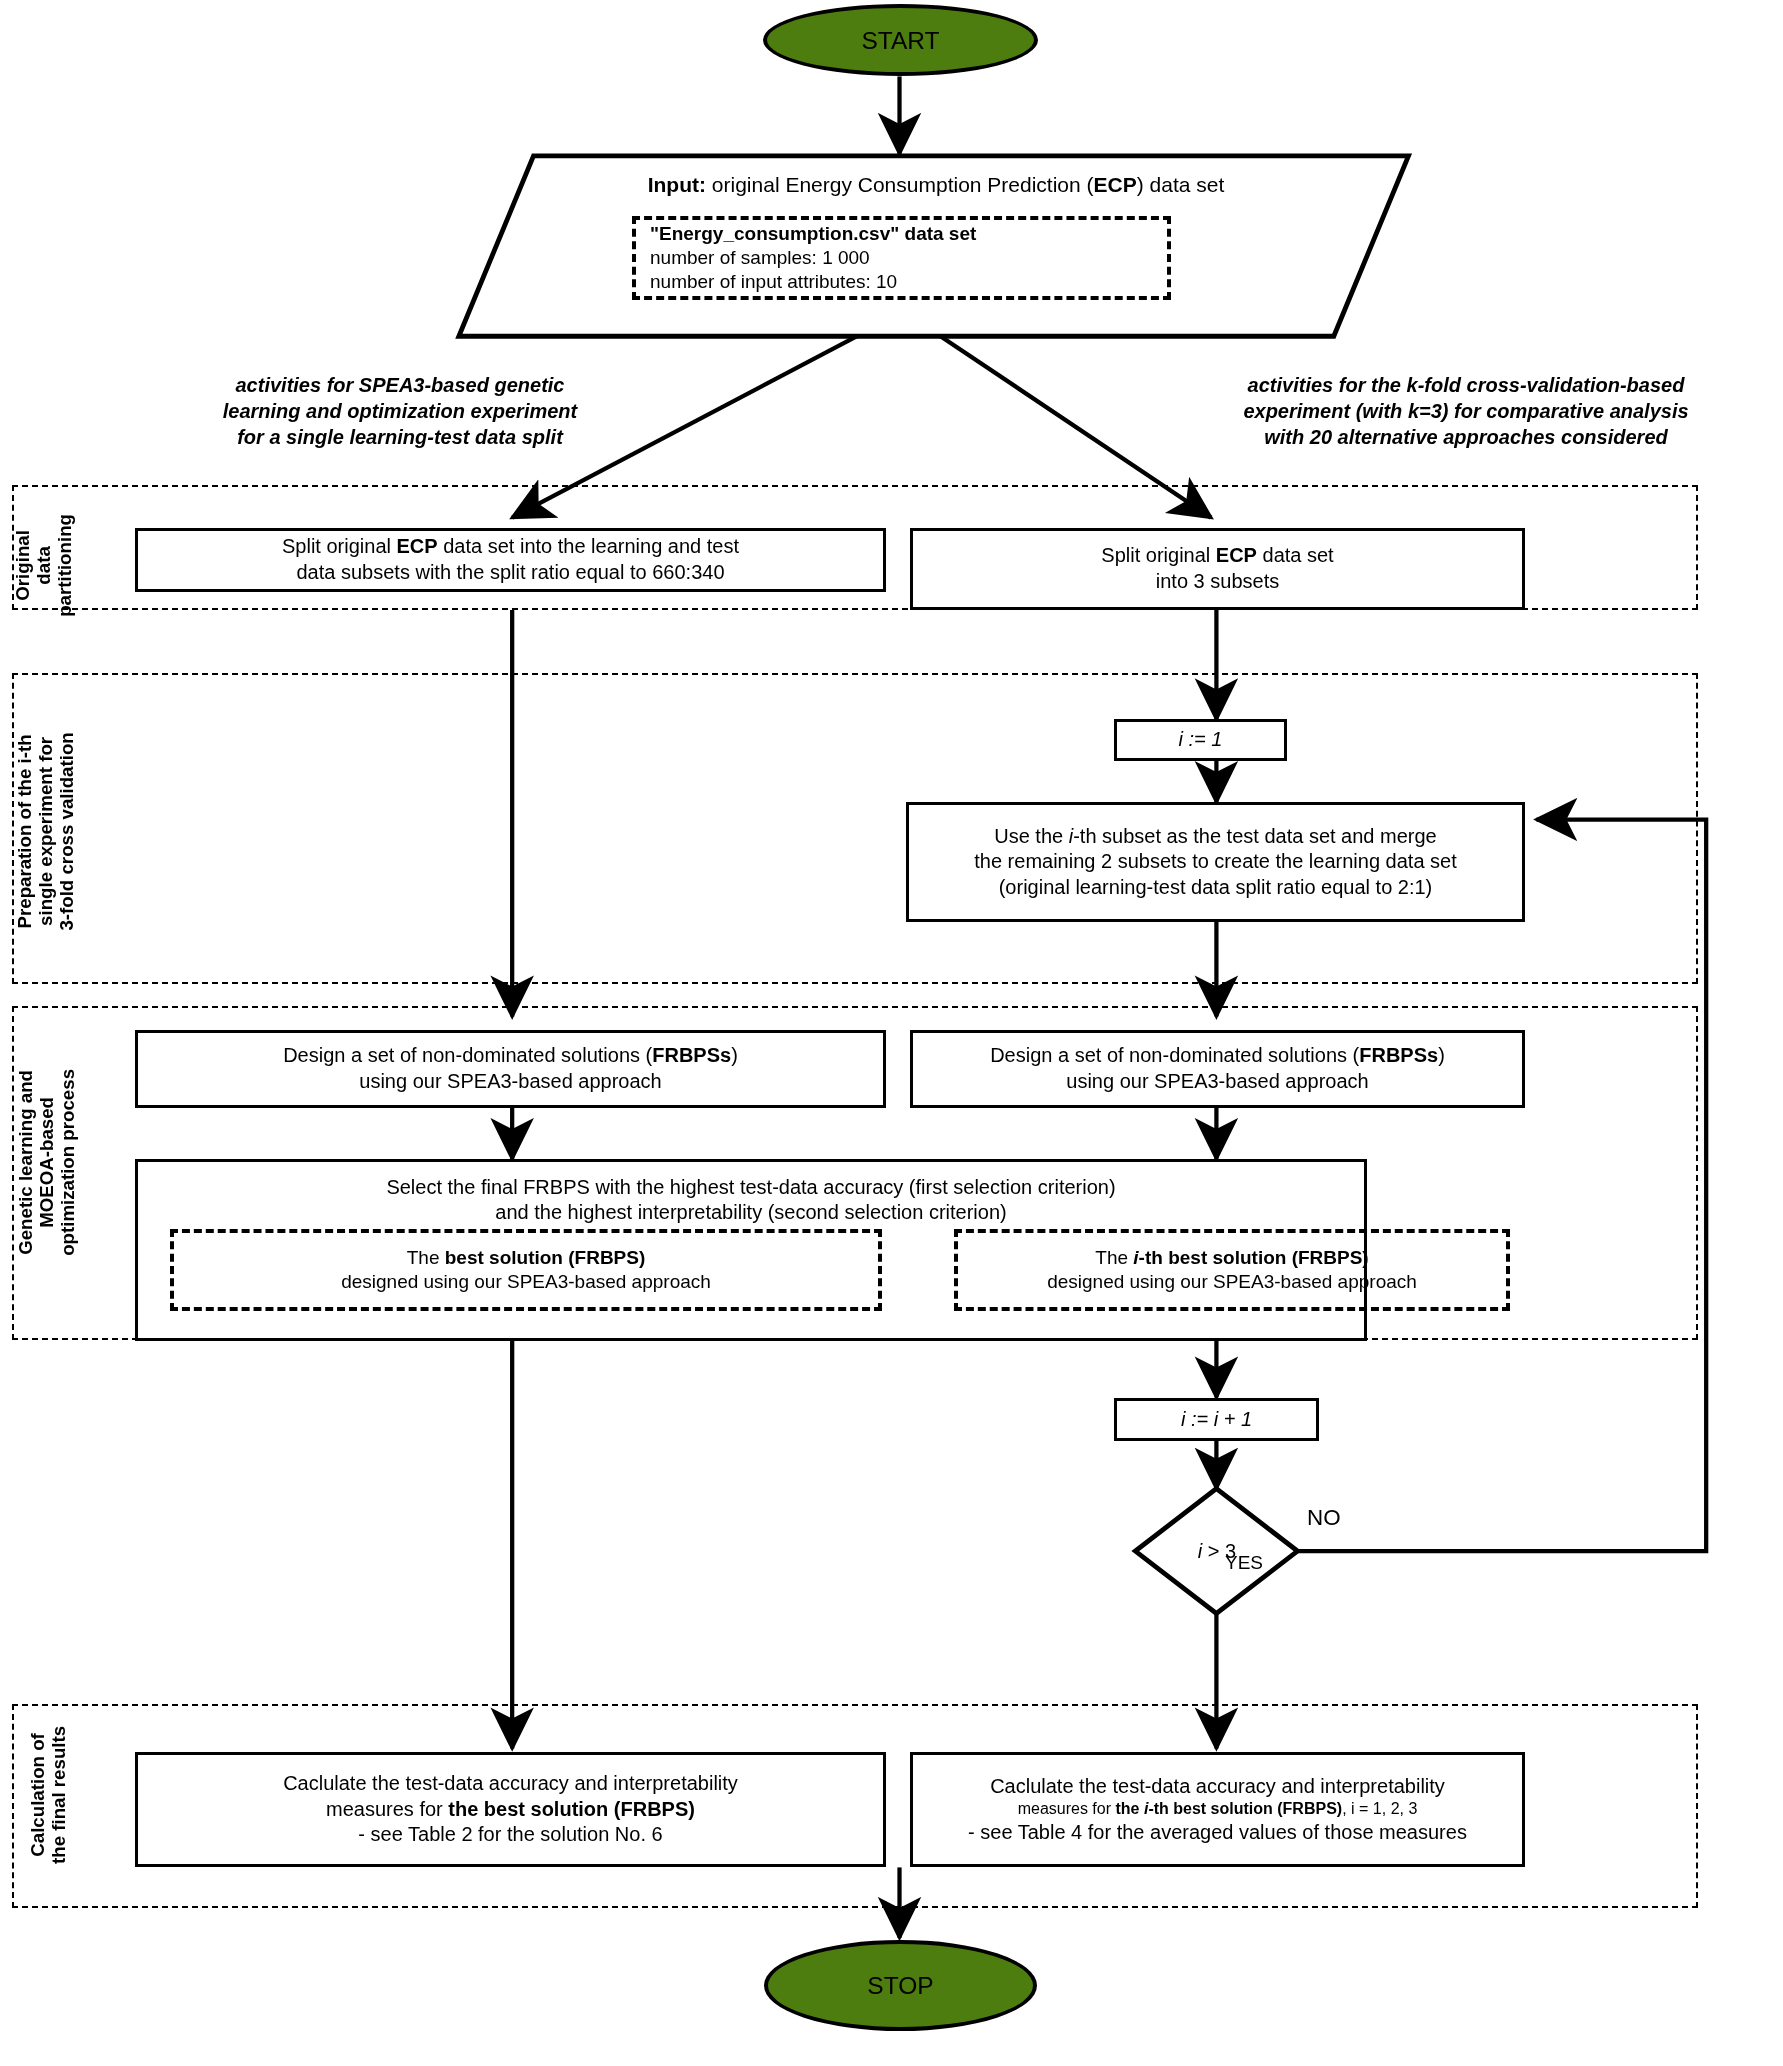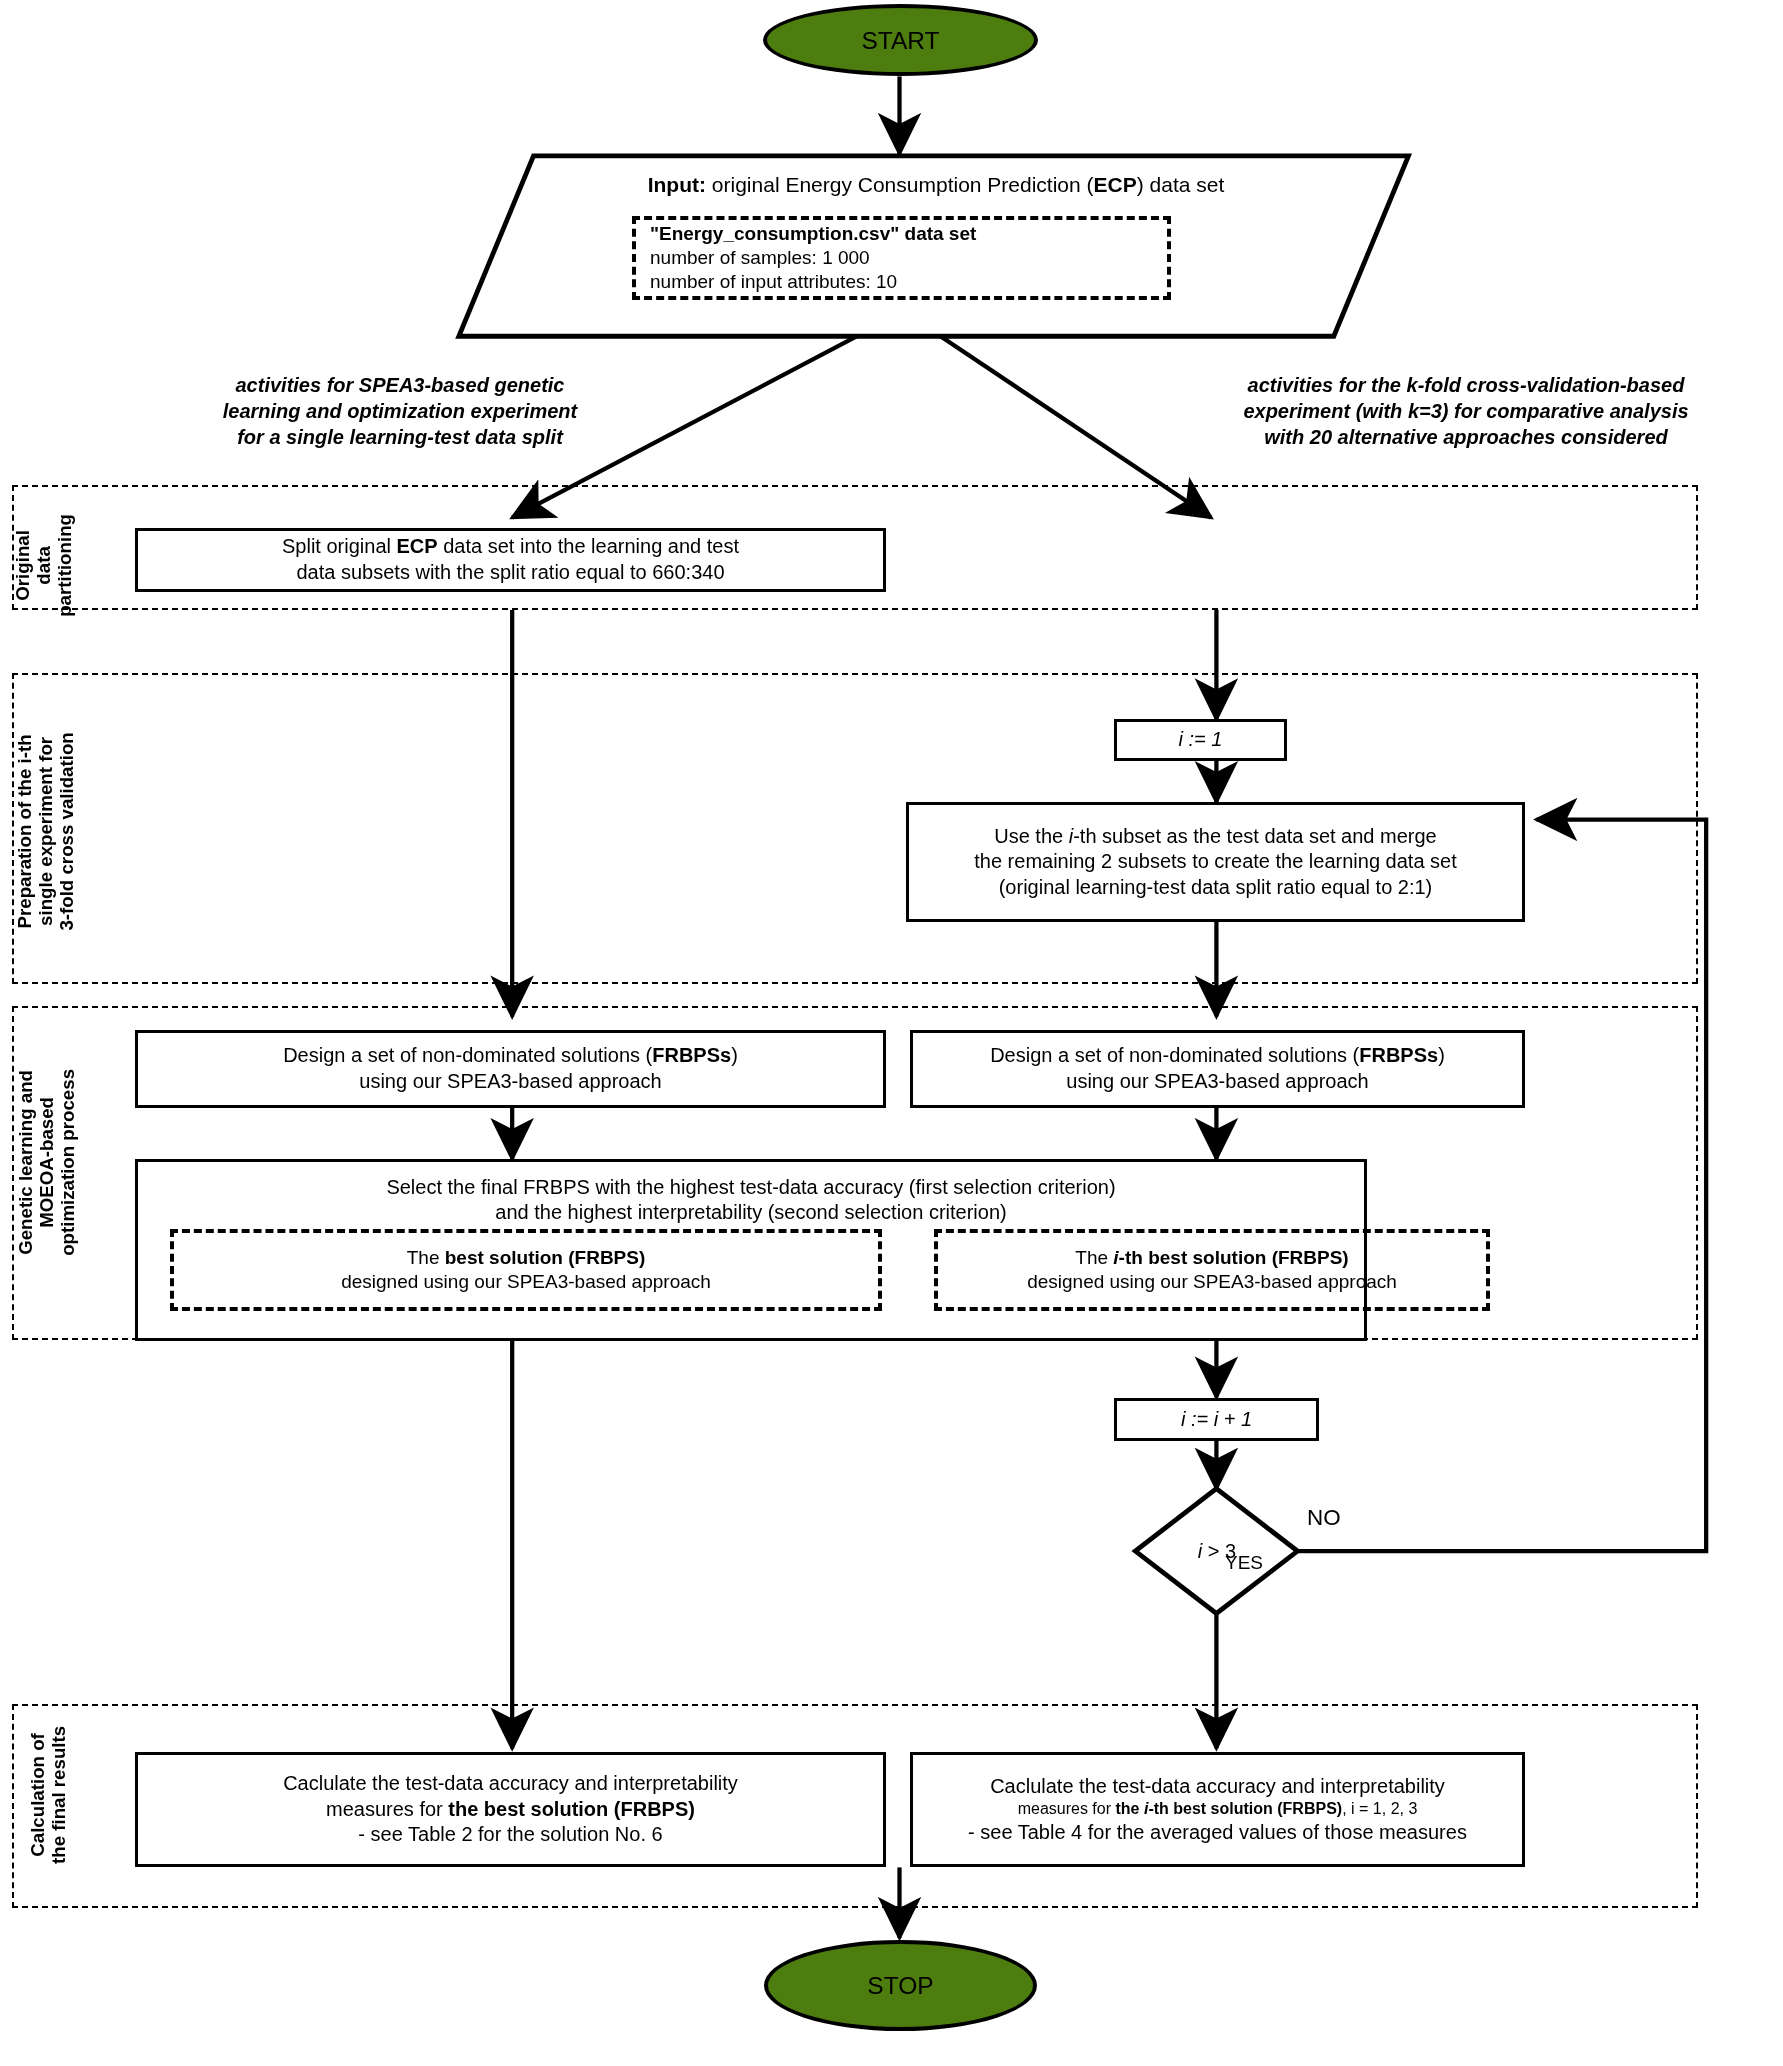--- a/index.html
+++ b/index.html
@@ -121,20 +121,26 @@
     <span>with 20 alternative approaches considered</span>
   </div>
 
   <div class="node solidbox" style="left:135px;top:528px;width:751px;height:64px;">
     <div class="tline" style="font-size:20px;">
       <span>Split original </span><span class="b">ECP</span><span> data set into the learning and test</span>
     </div>
     <div class="tline" style="font-size:20px;">data subsets with the split ratio equal to 660:340</div>
   </div>
 
+  <div class="node solidbox" style="left:910px;top:528px;width:615px;height:82px;">
+    <div class="tline" style="font-size:20px;">
+      <span>Split original </span><span class="b">ECP</span><span> data set</span>
+    </div>
+    <div class="tline" style="font-size:20px;">into 3 subsets</div>
+  </div>
 
   <div class="node solidbox" style="left:1114px;top:719px;width:173px;height:42px;">
     <div class="tline i" style="font-size:20px;">i := 1</div>
   </div>
 
   <div class="node solidbox" style="left:906px;top:802px;width:619px;height:120px;">
     <div class="tline" style="font-size:20px;">
       <span>Use the </span><span class="i">i</span><span>-th subset as the test data set and merge</span>
     </div>
     <div class="tline" style="font-size:20px;">the remaining 2 subsets to create the learning data set</div>
@@ -160,21 +166,21 @@
     <div class="tline" style="font-size:20px;">and the highest interpretability (second selection criterion)</div>
   </div>
 
   <div class="node dashbox" style="left:170px;top:1229px;width:712px;height:82px;">
     <div class="tline" style="font-size:19px;">
       <span>The </span><span class="b">best solution (FRBPS)</span>
     </div>
     <div class="tline" style="font-size:19px;">designed using our SPEA3-based approach</div>
   </div>
 
-  <div class="node dashbox" style="left:934px;top:1229px;width:556px;height:82px;text-align:center;">
+  <div class="node dashbox" style="left:954px;top:1229px;width:556px;height:82px;text-align:center;">
     <div class="tline" style="font-size:19px;">
       <span>The </span><span class="b i">i</span><span class="b">-th best solution (FRBPS)</span>
     </div>
     <div class="tline" style="font-size:19px;">designed using our SPEA3-based approach</div>
   </div>
 
   <div class="node solidbox" style="left:1114px;top:1398px;width:205px;height:43px;">
     <div class="tline i" style="font-size:20px;">i := i + 1</div>
   </div>
 

